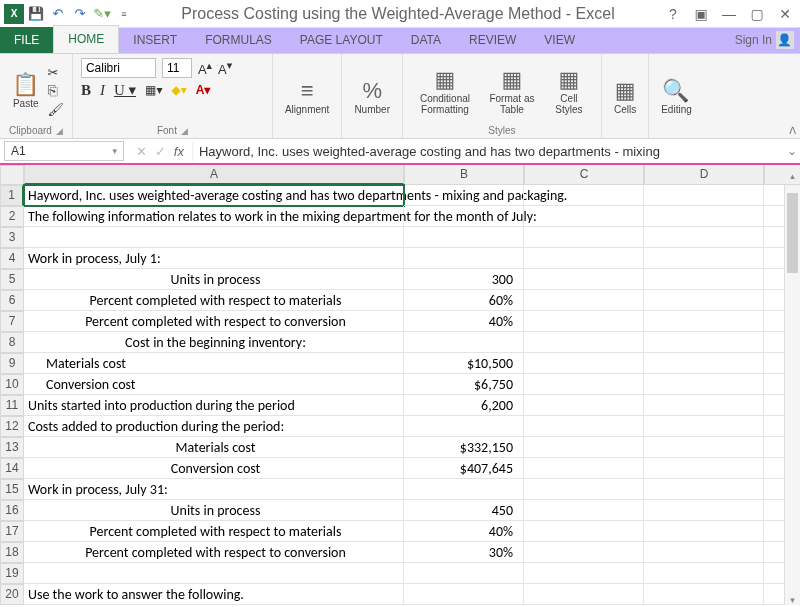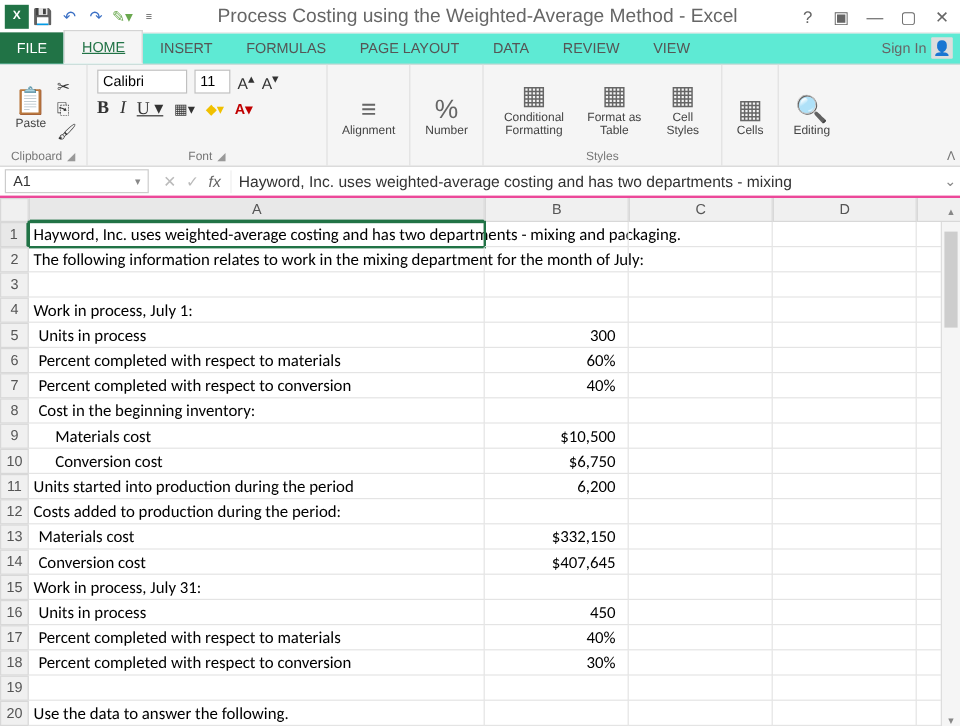--- a/index.html
+++ b/index.html
@@ -8,24 +8,24 @@
 
 .titlebar { height:28px; background:#fff; display:flex; align-items:center; padding:0 4px; border-bottom:1px solid #e0e0e0; }
 .qat { display:flex; align-items:center; gap:2px; }
 .qat .ico { width:20px; height:20px; display:flex; align-items:center; justify-content:center; font-size:13px; color:#555; cursor:pointer; }
 .ico.excel { background:#217346; color:#fff; font-weight:bold; font-size:10px; }
 .title-text { flex:1; text-align:center; font-size:16px; color:#666; }
 .winctrl { display:flex; gap:6px; }
 .winctrl .ico { width:22px; text-align:center; font-size:14px; color:#666; cursor:pointer; }
 
 
-.tabs { height:26px; background:#5eead4; display:flex; align-items:flex-end; border-bottom:1px solid #d4d4d4; }
+.tabs { height:26px; background:#c4b5fd; display:flex; align-items:flex-end; border-bottom:1px solid #d4d4d4; }
 .tab { padding:6px 14px; font-size:12px; color:#555; cursor:pointer; }
 .tab.file { background:#217346; color:#fff; }
-.tab.active { border:1px solid #d4d4d4; border-bottom-color:#f5f5f5; background:#f5f5f5; color:#217346;text-decoration:underline; }
+.tab.active { border:1px solid #d4d4d4; border-bottom-color:#f5f5f5; background:#f5f5f5; color:#217346; }
 .signin { margin-left:auto; padding:4px 6px; font-size:12px; color:#666; display:flex; align-items:center; gap:4px; }
 .signin .avatar { width:18px; height:18px; background:#ddd; border-radius:1px; display:flex; align-items:center; justify-content:center; }
 
 
 .ribbon { height:85px; background:#f5f5f5; border-bottom:1px solid #d4d4d4; display:flex; position:relative; }
 .group { padding:4px 8px 2px; border-right:1px solid #e0e0e0; display:flex; flex-direction:column; justify-content:space-between; }
 .group-label { text-align:center; font-size:10px; color:#777; margin-top:2px; }
 .group-body { flex:1; display:flex; align-items:center; gap:4px; }
 .btn { display:flex; flex-direction:column; align-items:center; justify-content:center; padding:2px 4px; cursor:pointer; font-size:11px; color:#444; }
 .btn .glyph { font-size:22px; color:#666; }
@@ -52,21 +52,21 @@
 
 .grid-wrap { position:relative; height:440px; overflow:hidden; }
 .grid { display:grid; grid-template-columns:24px 380px 120px 120px 120px 120px; font-size:13px; }
 .colhdr, .rowhdr { background:#f0f0f0; border:1px solid #d8d8d8; text-align:center; font-size:12px; color:#555; padding:2px 0; }
 .colhdr { border-top:none; }
 .colhdr.active { background:#e8e8e8; border-bottom:2px solid #217346; }
 .rowhdr.active { background:#e8e8e8; border-right:2px solid #217346; }
 .cell { border-right:1px solid #e4e4e4; border-bottom:1px solid #e4e4e4; padding:2px 4px; height:21px; white-space:nowrap; font-family:Calibri,Arial,sans-serif; font-size:14px; color:#000; }
 .cell.selected { outline:2px solid #217346; outline-offset:-1px; background:#fff; }
 .cell.r { text-align:right; padding-right:10px; }
-.cell.ind1 { padding-left:8px; }
+.cell.ind1 { padding-left:8px;text-align:center; }
 .cell.ind2 { padding-left:22px; }
 .scroll-v { position:absolute; right:0; top:20px; bottom:0; width:16px; background:#f5f5f5; border-left:1px solid #ddd; }
 .scroll-v .thumb { position:absolute; top:8px; left:2px; right:2px; height:80px; background:#cdcdcd; }
 .scroll-v .arr { position:absolute; left:0; right:0; text-align:center; font-size:9px; color:#888; }
 .corner { background:#f0f0f0; border:1px solid #d8d8d8; }
 .dlg-launcher { font-size:9px; color:#999; align-self:flex-end; margin-left:4px; }
 </style>
 </head>
 <body>
 
@@ -330,21 +330,21 @@
       <div class="cell"></div>
       <div class="cell"></div>
       <div class="cell"></div>
       <div class="rowhdr">19</div>
       <div class="cell"></div>
       <div class="cell"></div>
       <div class="cell"></div>
       <div class="cell"></div>
       <div class="cell"></div>
       <div class="rowhdr">20</div>
-      <div class="cell">Use the data to answer the following.</div>
+      <div class="cell">Use the work to answer the following.</div>
       <div class="cell"></div>
       <div class="cell"></div>
       <div class="cell"></div>
       <div class="cell"></div>
     </div>
   <div class="scroll-v">
     <div class="arr" style="top:-14px">▴</div>
     <div class="thumb"></div>
     <div class="arr" style="bottom:0">▾</div>
   </div>

